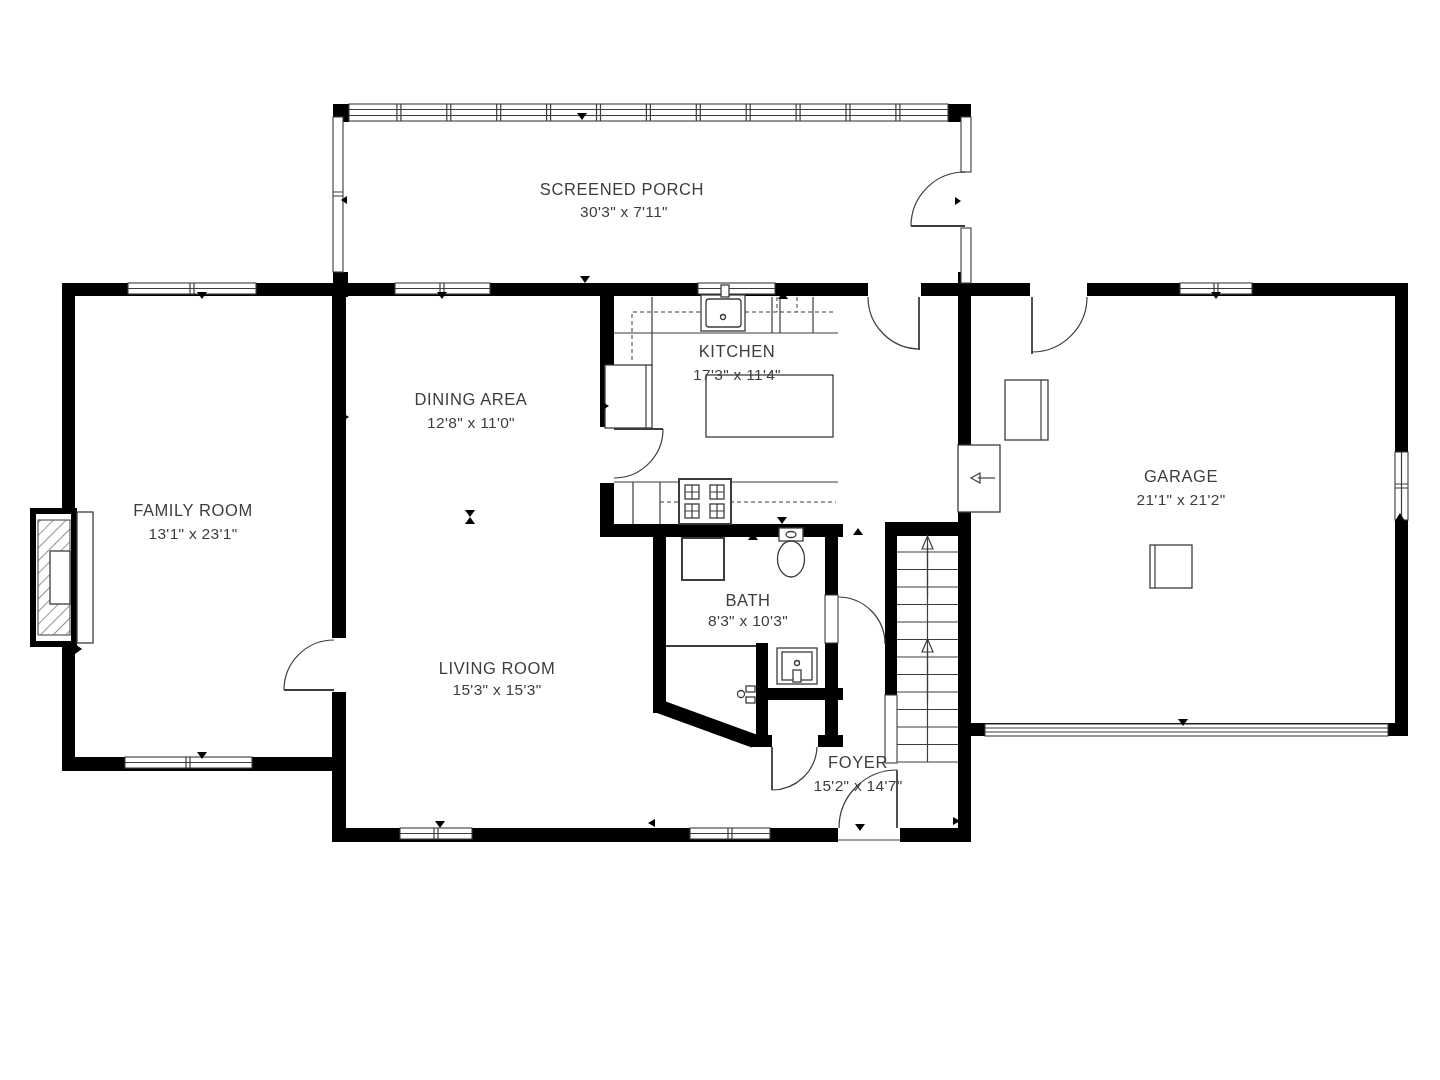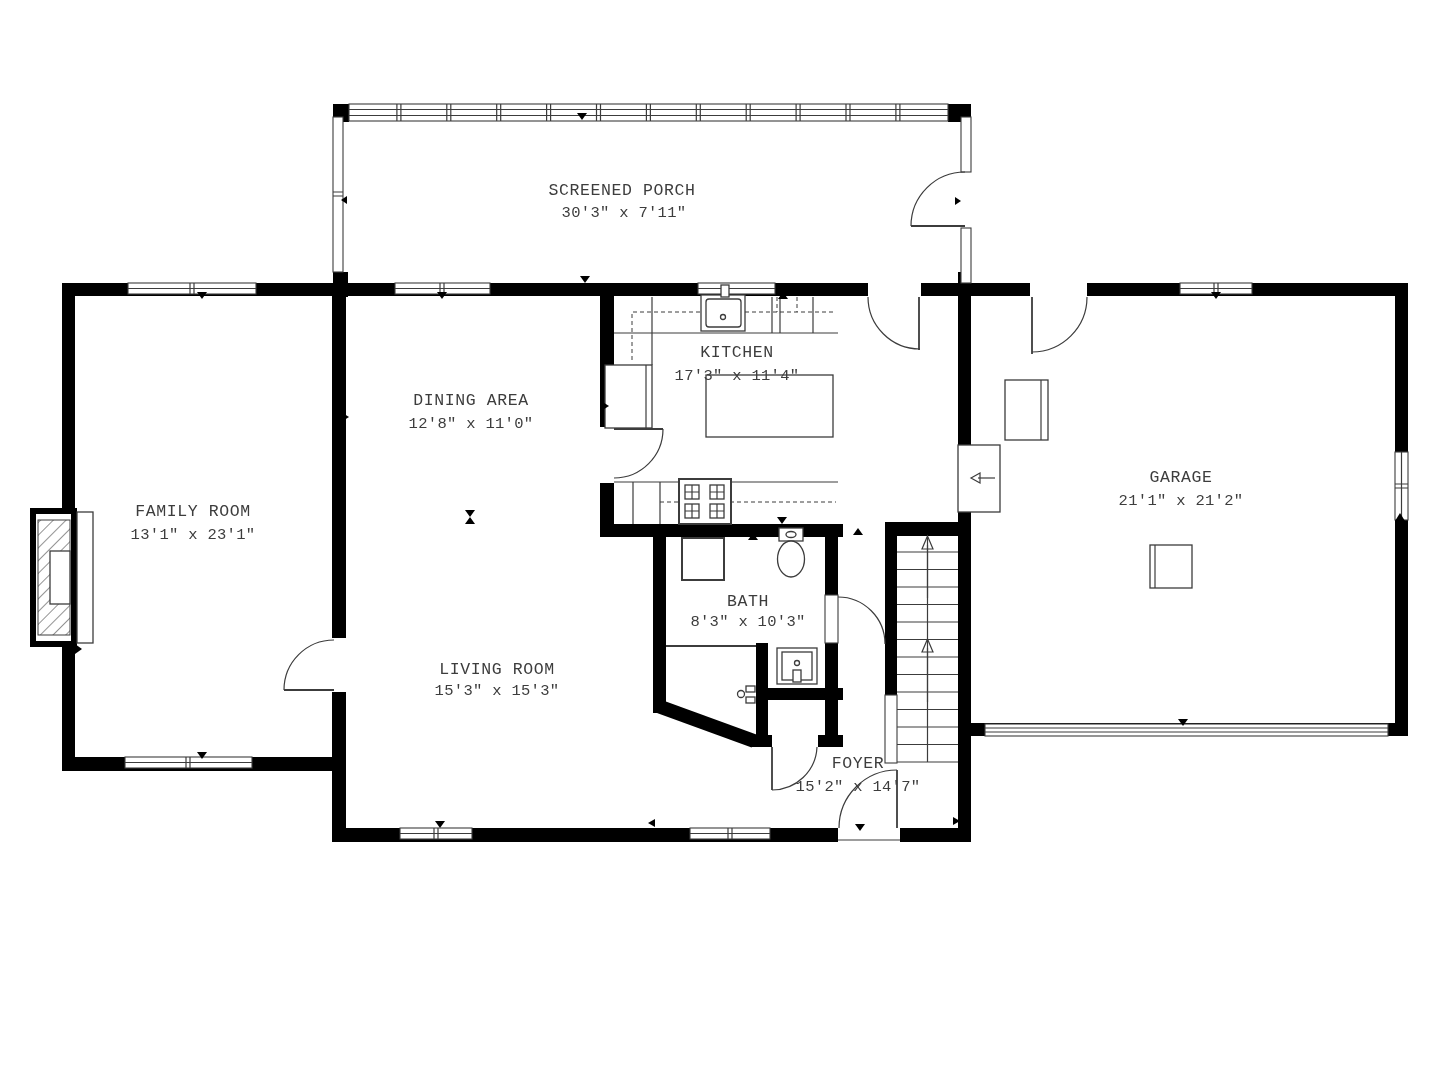--- a/index.html
+++ b/index.html
@@ -1,17 +1,17 @@
 <!DOCTYPE html>
 <html style="--wall: #000000; --ink: #3d3d3d; --line: #3c3c3c; --bg: #ffffff;"><head>
 <meta charset="utf-8">
 <style>
   html,body{margin:0;padding:0;background:#fff;}
   .canvas{position:relative;width:1440px;height:1080px;background:var(--bg,#fff);overflow:hidden;
-          font-family:Liberation Mono, monospace;}
+          font-family:Liberation Sans, sans-serif;}
   svg{display:block}
   .wall{fill:var(--wall,#000);stroke:none}
   .gap{fill:var(--bg,#fff);stroke:none}
   .ln{stroke:var(--line,#3c3c3c);stroke-width:1.2;fill:none}
   .fix{fill:var(--bg,#fff);stroke:var(--line,#3c3c3c);stroke-width:1.3}
   .fix2{fill:var(--bg,#fff);stroke:var(--line,#3c3c3c);stroke-width:2}
   .winbox{fill:var(--bg,#fff);stroke:var(--line,#3c3c3c);stroke-width:1.1}
   .arc{fill:none;stroke:var(--line,#3c3c3c);stroke-width:1.2}
   .leaf{stroke:var(--line,#3c3c3c);stroke-width:1.8;fill:none}
   .dash{stroke:var(--line,#3c3c3c);stroke-width:1;fill:none;stroke-dasharray:4 3}

